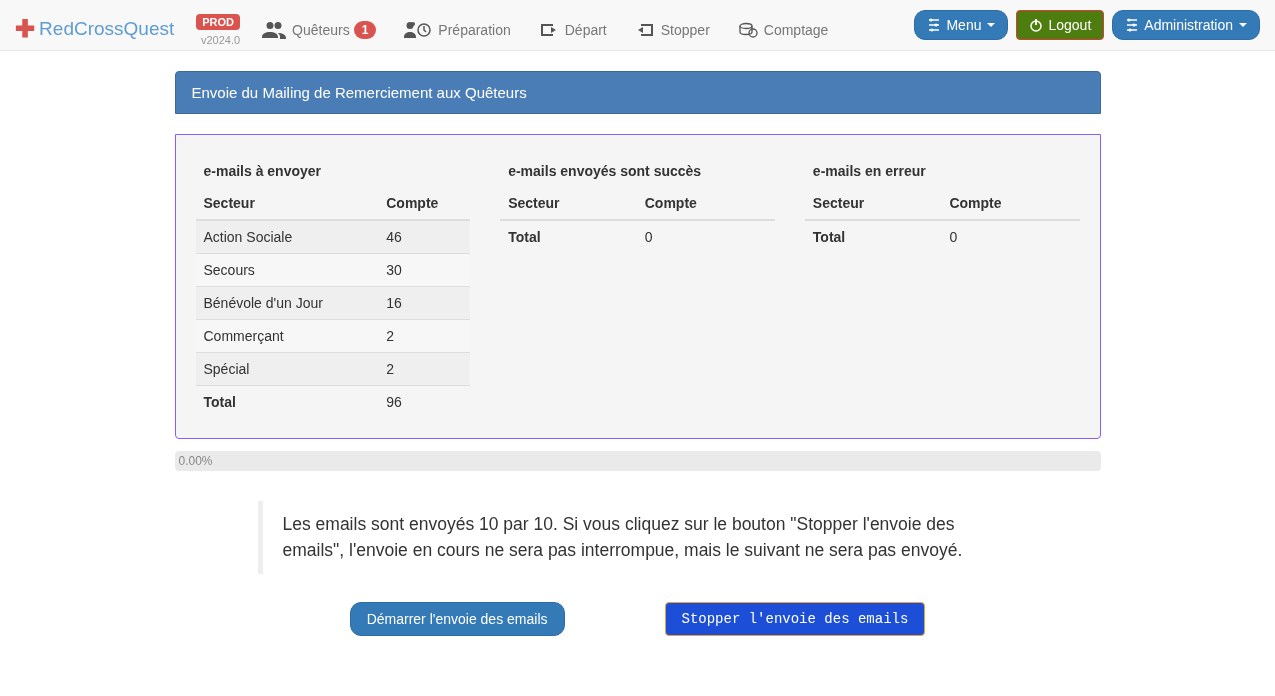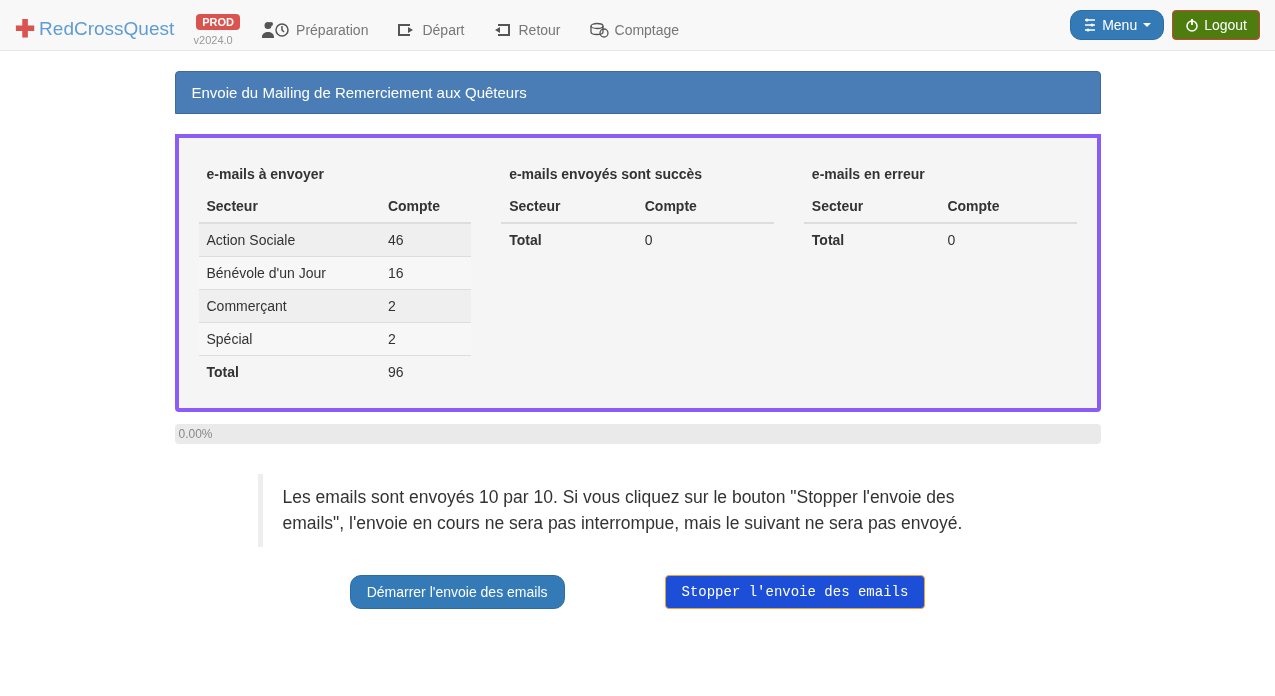--- a/index.html
+++ b/index.html
@@ -45,21 +45,21 @@
       font-size: 11px;
       font-weight: bold;
       padding: 2px 6px;
       border-radius: 4px;
       margin-left: 10px;
       margin-top: 14px;
     }
     .version-block {
       display: flex;
       flex-direction: column;
-      align-items: center;
+      align-items: flex-end;
       margin-left: 2px;
       margin-right: 8px;
     }
     .version {
       font-size: 11px;
       color: #999;
       margin-top: 4px;
     }
     .nav-item {
       display: flex;
@@ -123,21 +123,21 @@
     .panel-heading {
       background: #4a7db5;
       color: #fff;
       padding: 12px 16px;
       border-radius: 4px 4px 0 0;
       font-size: 15px;
       border: 1px solid #3d6a9c;
     }
     .panel-body {
       background: #f5f5f5;
-      border: 4px solid #8b5cf6;
+      border: 1px solid #8b5cf6;
       border-radius: 0 0 4px 4px;
       padding: 20px;
       margin-top: 20px;
       display: flex;
       gap: 30px;
     }
     .stat-col {
       flex: 1;
     }
     .stat-title {
@@ -203,20 +203,29 @@
   <div class="navbar-left">
     <a class="brand">
       <span class="brand-cross">✚</span>
       <span class="brand-text">RedCrossQuest</span>
     </a>
     <div class="version-block">
       <span class="badge-prod">PROD</span>
       <span class="version">v2024.0</span>
     </div>
 
+    <a class="nav-item">
+      <span class="nav-icon">
+        <svg width="24" height="18" viewBox="0 0 24 18">
+            <path d="M8 8a3.5 3.5 0 1 0 0-7 3.5 3.5 0 0 0 0 7zm8 0a3.5 3.5 0 1 0 0-7 3.5 3.5 0 0 0 0 7zM0 16c0-3.3 3.6-5 8-5s8 1.7 8 5v1H0v-1zm18 1v-1c0-1.6-.8-3-2.2-4 .1 0 .1 0 .2 0 4.4 0 8 1.7 8 5v1h-6z"></path>
+          </svg>
+      </span>
+      <span>Quêteurs</span>
+      <span class="badge-count">1</span>
+    </a>
 
     <a class="nav-item">
       <span class="nav-icon">
         <svg width="28" height="18" viewBox="0 0 28 18">
           <path d="M6 8a3.5 3.5 0 1 0 0-7 3.5 3.5 0 0 0 0 7zm-6 8c0-3.3 3-5 6-5s6 1.7 6 5v1H0v-1z"></path>
           <circle cx="9" cy="3" r="2" fill="#555"></circle>
           <circle cx="20" cy="9" r="6" fill="none" stroke="#555" stroke-width="1.5"></circle>
           <path d="M20 5v4l2 2" fill="none" stroke="#555" stroke-width="1.5"></path>
         </svg>
       </span>
@@ -231,21 +240,21 @@
       </span>
       <span>Départ</span>
     </a>
 
     <a class="nav-item">
       <span class="nav-icon">
         <svg width="20" height="16" viewBox="0 0 20 16">
             <path d="M18 2H6v2h10v8H6v2h12V2zM8 5L3 8l5 3V5z"></path>
           </svg>
       </span>
-      <span>Retour</span>
+      <span>Stopper</span>
     </a>
 
     <a class="nav-item">
       <span class="nav-icon">
         <svg width="20" height="16" viewBox="0 0 20 16">
             <ellipse cx="8" cy="4" rx="6" ry="2.5" fill="none" stroke="#555" stroke-width="1.3"></ellipse>
             <path d="M2 4v6c0 1.4 2.7 2.5 6 2.5s6-1.1 6-2.5V4" fill="none" stroke="#555" stroke-width="1.3"></path>
             <circle cx="15" cy="11" r="4" fill="none" stroke="#555" stroke-width="1.3"></circle>
           </svg>
       </span>
@@ -268,40 +277,56 @@
     </a>
     <a class="btn btn-danger">
       <span class="btn-icon">
         <svg width="14" height="14" viewBox="0 0 14 14">
             <circle cx="7" cy="8" r="5" fill="none" stroke="#fff" stroke-width="1.5"></circle>
             <path d="M7 1v6" stroke="#fff" stroke-width="1.8"></path>
           </svg>
       </span>
       <span>Logout</span>
     </a>
+    <a class="btn btn-primary">
+      <span class="btn-icon">
+        <svg width="14" height="14" viewBox="0 0 14 14">
+            <path d="M2 2h10M2 7h10M2 12h10" stroke="#fff" stroke-width="1.5"></path>
+            <circle cx="4" cy="2" r="1.5"></circle>
+            <circle cx="9" cy="7" r="1.5"></circle>
+            <circle cx="5" cy="12" r="1.5"></circle>
+          </svg>
+      </span>
+      <span>Administration</span>
+      <span class="caret"></span>
+    </a>
   </div>
 </div>
 
 <div class="container">
   <div class="panel-heading">Envoie du Mailing de Remerciement aux Quêteurs</div>
 
   <div class="panel-body">
     <div class="stat-col">
       <div class="stat-title">e-mails à envoyer</div>
       <table>
         <thead>
           <tr>
             <th>Secteur</th>
             <th>Compte</th>
           </tr>
         </thead>
         <tbody>
           <tr>
               <td>Action Sociale</td>
               <td>46</td>
+            </tr>
+          <tr>
+              <td>Secours</td>
+              <td>30</td>
             </tr>
           <tr>
               <td>Bénévole d'un Jour</td>
               <td>16</td>
             </tr>
           <tr>
               <td>Commerçant</td>
               <td>2</td>
             </tr>
           <tr>

